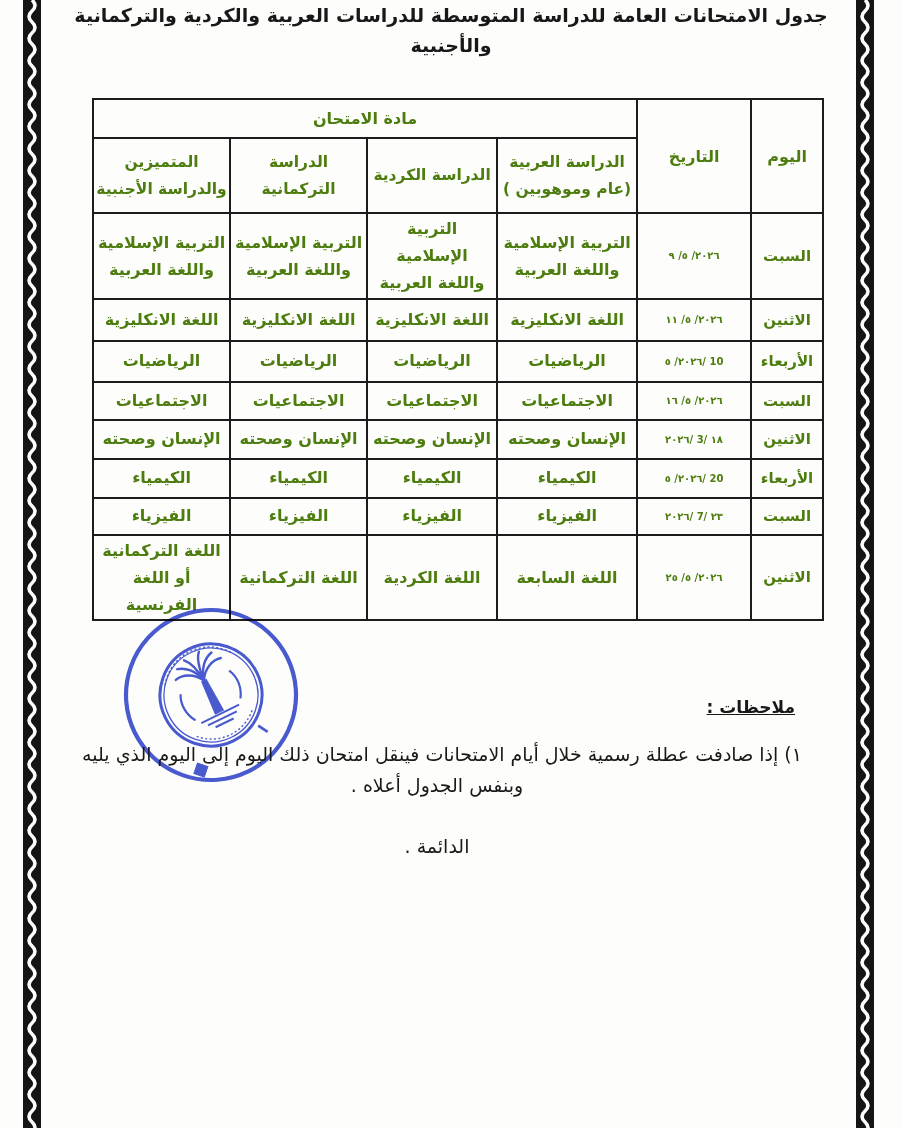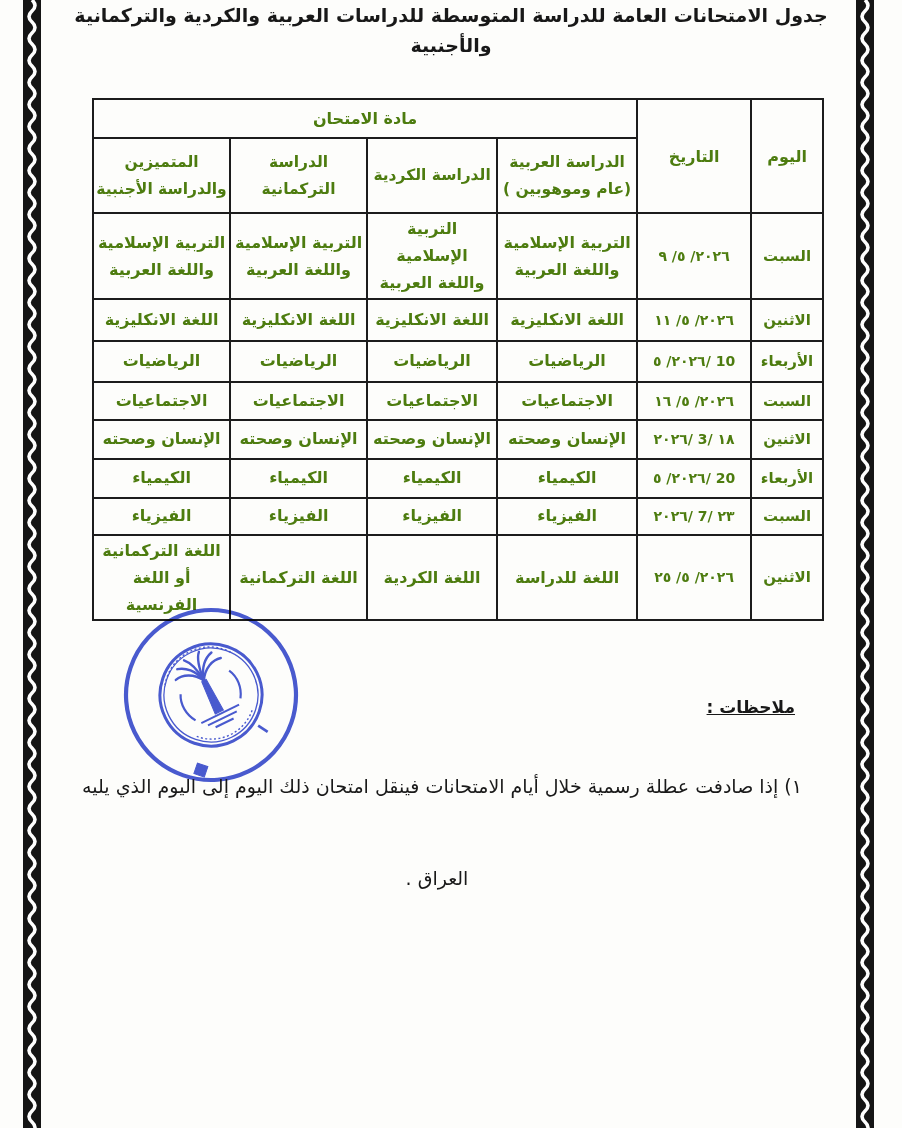--- a/index.html
+++ b/index.html
@@ -29,21 +29,21 @@
     border:2px solid #1c1c1c;
     text-align:center;vertical-align:middle;
     font-weight:bold;color:#4d7c0f;
     padding:1px 2px;
   }
   table.schedule{border:2.5px solid #161616;}
   th.group-h{height:35px;font-size:16px;font-weight:bold;}
   th.side-h{font-size:16px;margin-top:12px;}
   tr.track-row th{height:71px;font-size:15.5px;white-space:pre-line;line-height:1.7;}
   td.day{font-size:15px;}
-  td.date{direction:ltr;font-size:14px;letter-spacing:.5px;white-space:nowrap;}
+  td.date{direction:ltr;font-size:10px;letter-spacing:.5px;white-space:nowrap;}
   td.subject{font-size:16px;white-space:pre-line;line-height:1.7;}
 
   
   .stamp{
     position:absolute;left:122px;top:606px;width:178px;height:178px;
     transform:rotate(-26deg);
     mix-blend-mode:multiply;opacity:.93;
   }
 
   
@@ -51,21 +51,21 @@
     position:absolute;top:697px;right:107px;
     font-size:17px;font-weight:bold;text-decoration:underline;
     direction:rtl;
   }
   .note{
     position:absolute;right:100px;width:730px;direction:rtl;
     font-size:19px;line-height:1.62;color:#191919;
   }
   .note.n1{top:739px;}
   .note.n2{top:831px;}
-  .note-line{text-align:right;margin-top:32px;}
+  .note-line{text-align:right;}
   .note-line.cont{text-align:center;}
 </style>
 </head>
 <body>
 
 <svg class="band left" width="18" height="1128" viewBox="0 0 18 1128">
   <rect x="0" y="0" width="18" height="1128" fill="#151515"></rect>
   <path class="wave-path" fill="none" stroke="#ffffff" stroke-width="3.6" d="M 9 0 Q 15 5.5 9 11 Q 3 16.5 9 22 Q 15 27.5 9 33 Q 3 38.5 9 44 Q 15 49.5 9 55 Q 3 60.5 9 66 Q 15 71.5 9 77 Q 3 82.5 9 88 Q 15 93.5 9 99 Q 3 104.5 9 110 Q 15 115.5 9 121 Q 3 126.5 9 132 Q 15 137.5 9 143 Q 3 148.5 9 154 Q 15 159.5 9 165 Q 3 170.5 9 176 Q 15 181.5 9 187 Q 3 192.5 9 198 Q 15 203.5 9 209 Q 3 214.5 9 220 Q 15 225.5 9 231 Q 3 236.5 9 242 Q 15 247.5 9 253 Q 3 258.5 9 264 Q 15 269.5 9 275 Q 3 280.5 9 286 Q 15 291.5 9 297 Q 3 302.5 9 308 Q 15 313.5 9 319 Q 3 324.5 9 330 Q 15 335.5 9 341 Q 3 346.5 9 352 Q 15 357.5 9 363 Q 3 368.5 9 374 Q 15 379.5 9 385 Q 3 390.5 9 396 Q 15 401.5 9 407 Q 3 412.5 9 418 Q 15 423.5 9 429 Q 3 434.5 9 440 Q 15 445.5 9 451 Q 3 456.5 9 462 Q 15 467.5 9 473 Q 3 478.5 9 484 Q 15 489.5 9 495 Q 3 500.5 9 506 Q 15 511.5 9 517 Q 3 522.5 9 528 Q 15 533.5 9 539 Q 3 544.5 9 550 Q 15 555.5 9 561 Q 3 566.5 9 572 Q 15 577.5 9 583 Q 3 588.5 9 594 Q 15 599.5 9 605 Q 3 610.5 9 616 Q 15 621.5 9 627 Q 3 632.5 9 638 Q 15 643.5 9 649 Q 3 654.5 9 660 Q 15 665.5 9 671 Q 3 676.5 9 682 Q 15 687.5 9 693 Q 3 698.5 9 704 Q 15 709.5 9 715 Q 3 720.5 9 726 Q 15 731.5 9 737 Q 3 742.5 9 748 Q 15 753.5 9 759 Q 3 764.5 9 770 Q 15 775.5 9 781 Q 3 786.5 9 792 Q 15 797.5 9 803 Q 3 808.5 9 814 Q 15 819.5 9 825 Q 3 830.5 9 836 Q 15 841.5 9 847 Q 3 852.5 9 858 Q 15 863.5 9 869 Q 3 874.5 9 880 Q 15 885.5 9 891 Q 3 896.5 9 902 Q 15 907.5 9 913 Q 3 918.5 9 924 Q 15 929.5 9 935 Q 3 940.5 9 946 Q 15 951.5 9 957 Q 3 962.5 9 968 Q 15 973.5 9 979 Q 3 984.5 9 990 Q 15 995.5 9 1001 Q 3 1006.5 9 1012 Q 15 1017.5 9 1023 Q 3 1028.5 9 1034 Q 15 1039.5 9 1045 Q 3 1050.5 9 1056 Q 15 1061.5 9 1067 Q 3 1072.5 9 1078 Q 15 1083.5 9 1089 Q 3 1094.5 9 1100 Q 15 1105.5 9 1111 Q 3 1116.5 9 1122 Q 15 1127.5 9 1133 Q 3 1138.5 9 1144"></path>
 </svg>
 <svg class="band right" width="18" height="1128" viewBox="0 0 18 1128">
@@ -158,21 +158,21 @@
         <td class="day">السبت</td>
         <td class="date">٢٠٢٦/ 7/ ٢٣</td>
         <td class="subject">الفيزياء</td>
         <td class="subject">الفيزياء</td>
         <td class="subject">الفيزياء</td>
         <td class="subject">الفيزياء</td>
       </tr>
       <tr style="height: 81px;">
         <td class="day">الاثنين</td>
         <td class="date">٢٠٢٦/ ٥/ ٢٥</td>
-        <td class="subject">اللغة للدراسة</td>
+        <td class="subject">اللغة السابعة</td>
         <td class="subject">اللغة الكردية</td>
         <td class="subject">اللغة التركمانية</td>
         <td class="subject">اللغة التركمانية
 أو اللغة الفرنسية</td>
       </tr>
     </tbody>
 </table>
 
 <svg class="stamp" viewBox="0 0 178 178">
   <defs>
@@ -216,17 +216,18 @@
     </g>
 
     <rect x="-5.5" y="-5.5" width="11" height="11" transform="translate(47 152) rotate(45)" stroke-width="1"></rect>
   </g>
 </svg>
 
 <div class="notes-heading">ملاحظات :</div>
 
 <div class="note n1">
   <div class="note-line">١) إذا صادفت عطلة رسمية خلال أيام الامتحانات فينقل امتحان ذلك اليوم إلى اليوم الذي يليه</div>
+  <div class="note-line cont">وبنفس الجدول أعلاه .</div>
 </div>
 
 <div class="note n2">
-  <div class="note-line cont">العراق .</div>
+  <div class="note-line cont">الدائمة .</div>
 </div>
 
 </body></html>

